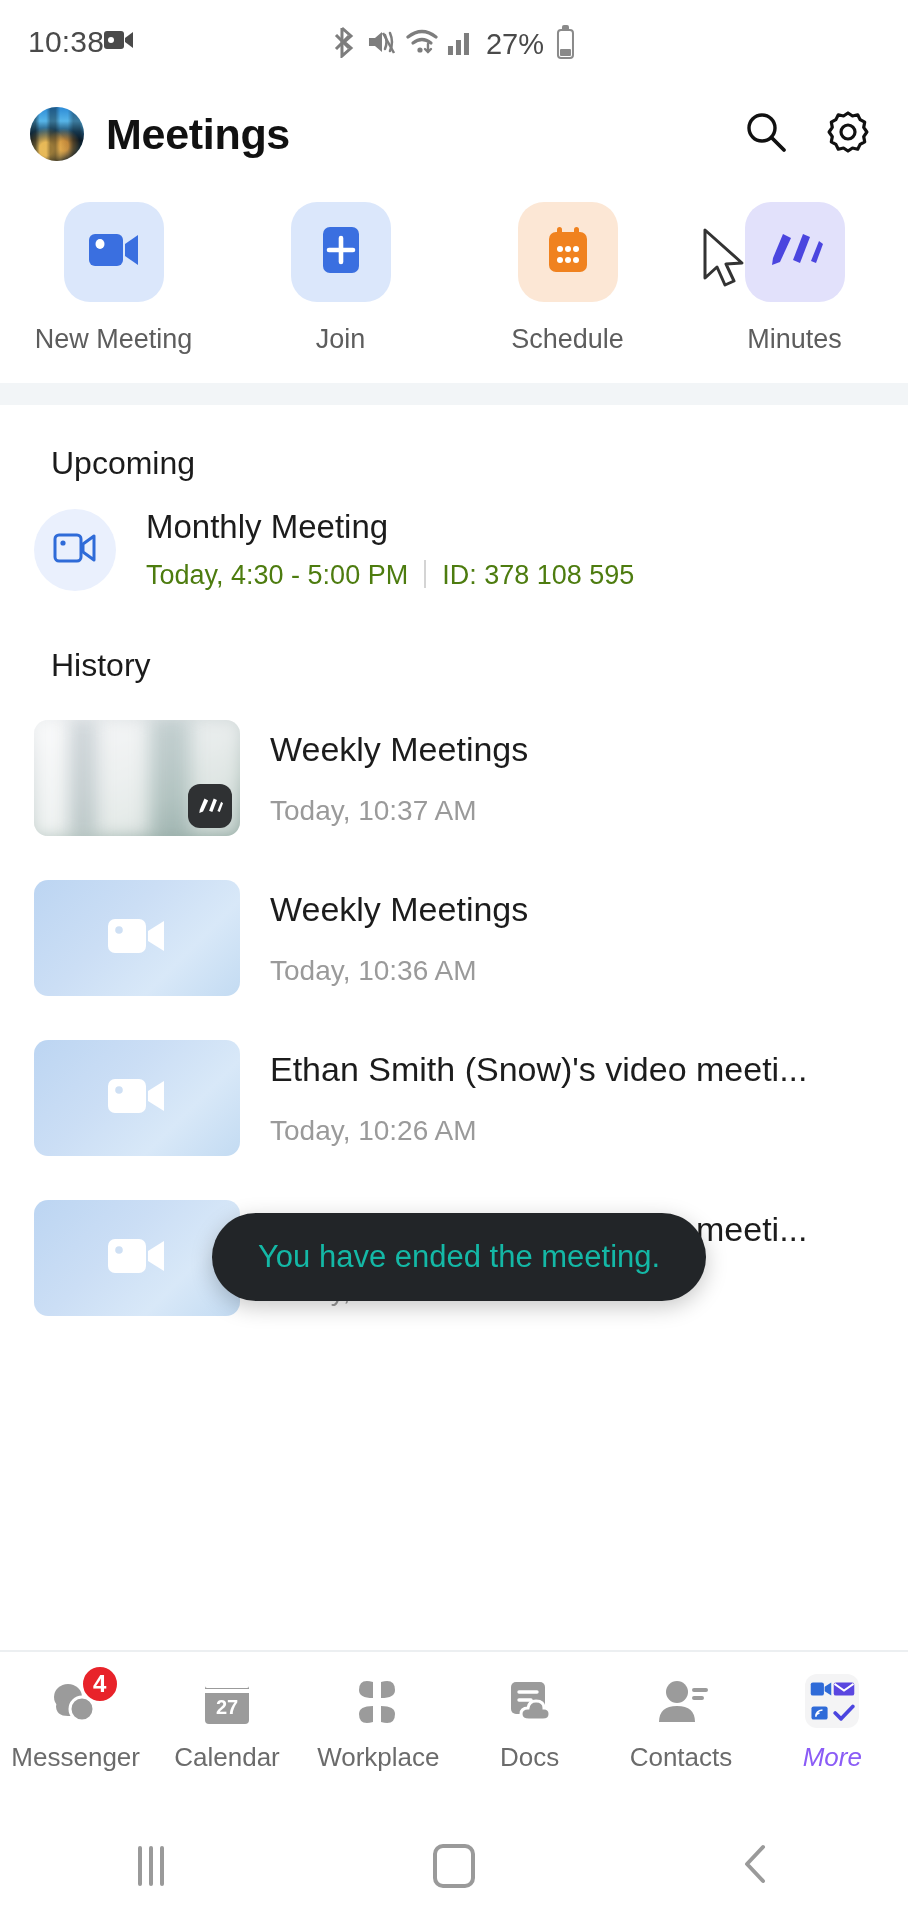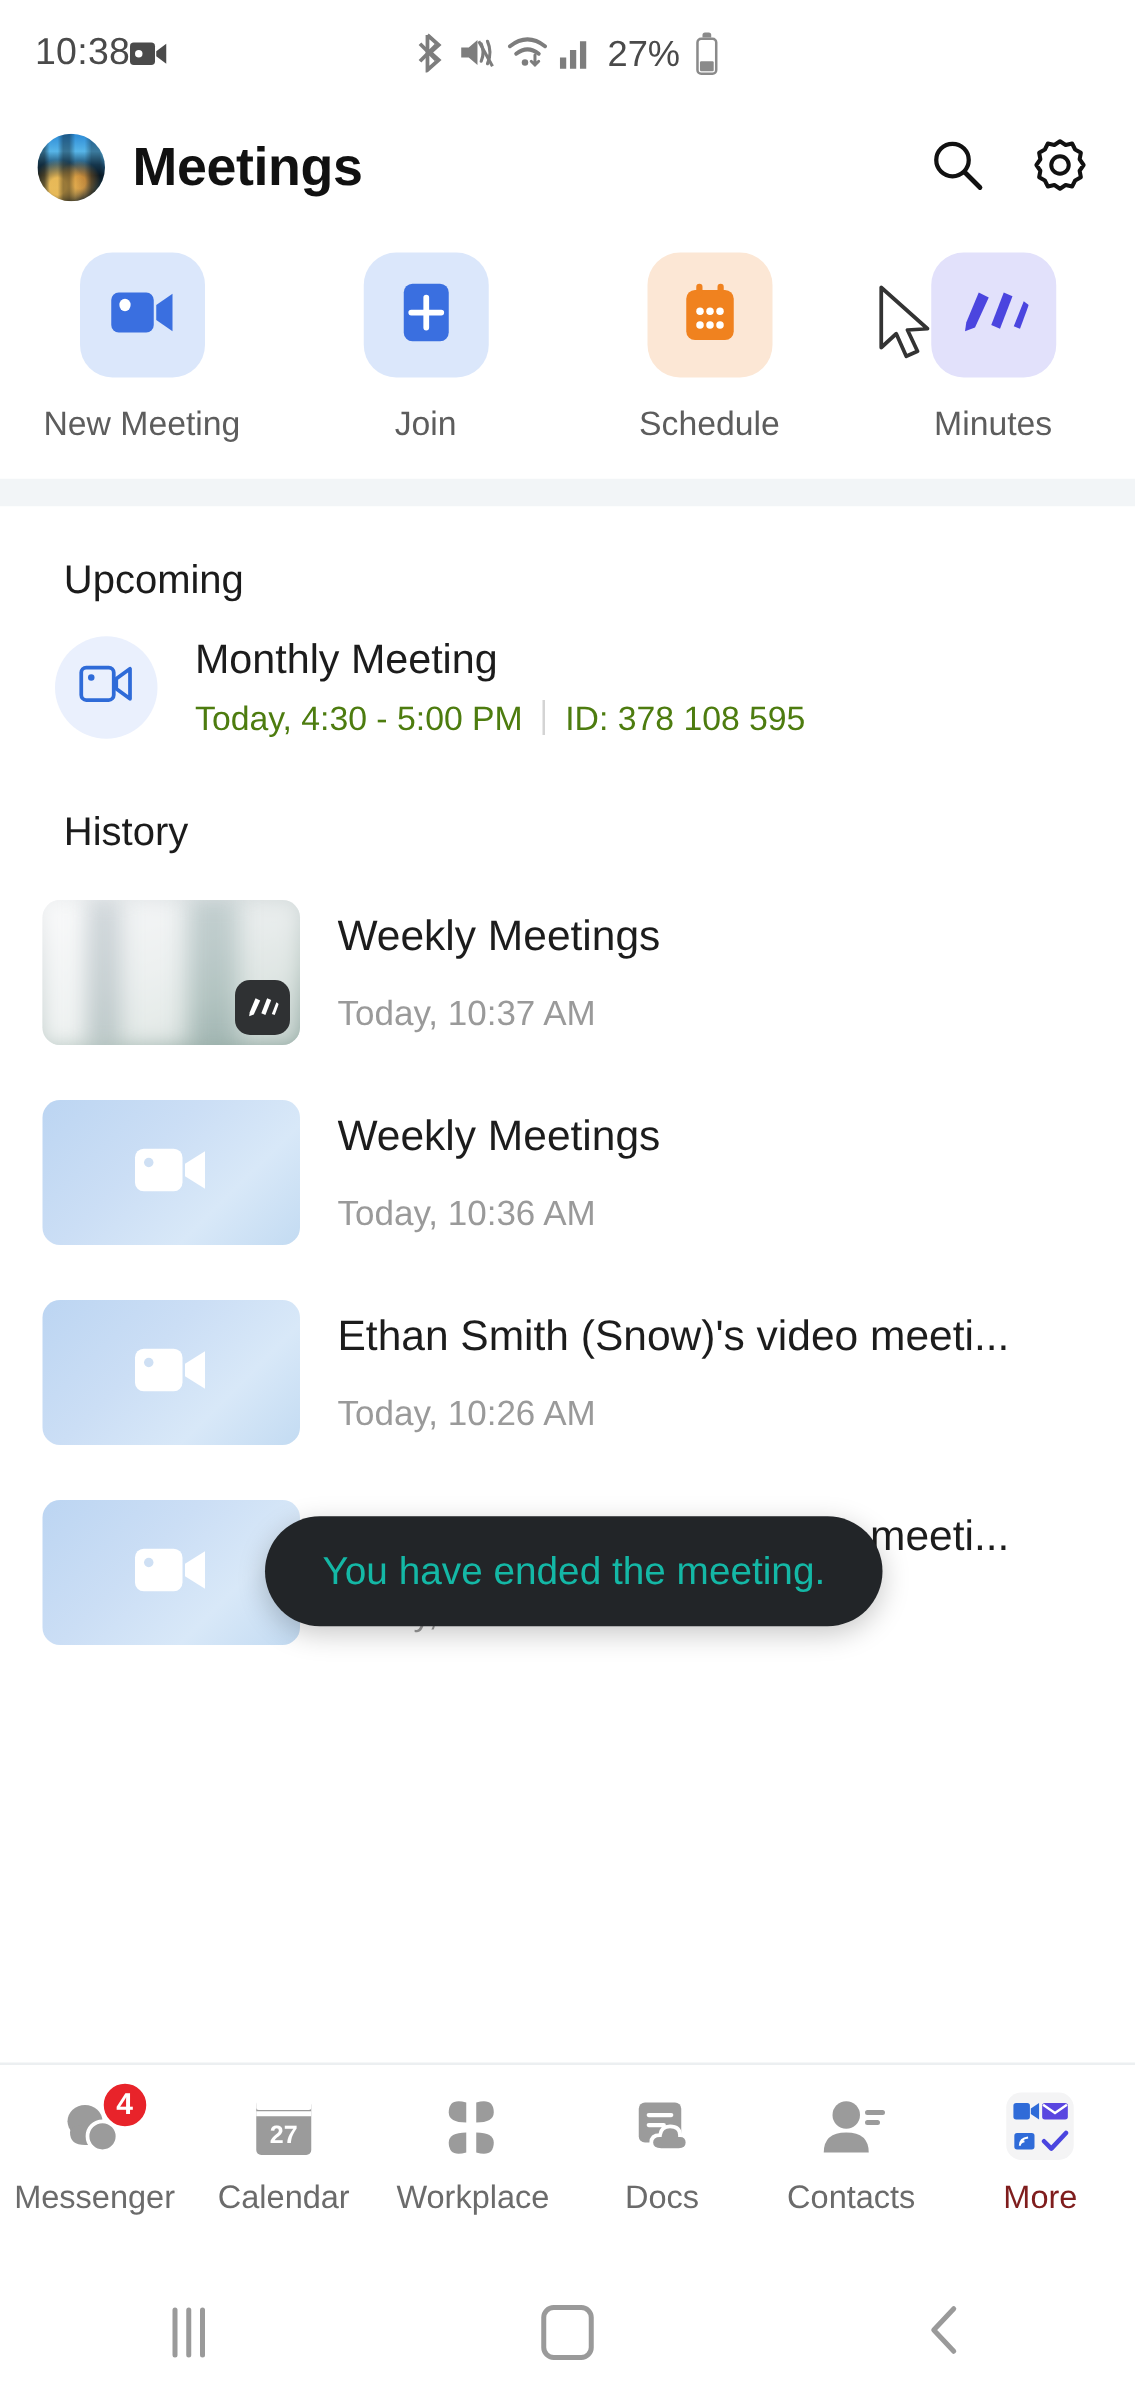--- a/index.html
+++ b/index.html
@@ -10,21 +10,21 @@
     overflow:hidden;
   }
   #phone { position:relative; width:908px; height:1920px; background:#fff; }
 
   
   .statusbar{
     position:relative; height:84px;
     display:flex; align-items:center;
     padding:0 28px;
   }
-  .sb-left{ display:flex; align-items:flex-end; gap:0; }
+  .sb-left{ display:flex; align-items:center; gap:0; }
   .sb-time{ font-size:30px; color:#4a4a4a; letter-spacing:.2px; font-family:"Liberation Sans",sans-serif;}
   .sb-right{
     position:absolute; left:50%; transform:translateX(-50%);
     display:flex; align-items:center; gap:9px;
     top:50%; margin-top:-16px;
   }
   .sb-right .ic{ display:block; }
   .sb-batt-text{ font-size:29px; color:#4a4a4a; margin-left:4px;}
   .batt{
     width:17px; height:30px; border:2.5px solid #8a8a8a; border-radius:4px;
@@ -79,21 +79,21 @@
   .action .lbl{ font-size:27px; color:#5d5d5d; }
 
   .band{ height:22px; background:#f2f5f7; margin-top:18px; }
 
   
   .section-title{
     font-size:32px; color:#1b1b1b; padding:40px 34px 0 51px;
   }
   .upcoming-row{
     display:flex; align-items:center; gap:30px;
-    padding:26px 34px 0 44px;
+    padding:26px 34px 0 34px;
   }
   .up-ico{
     width:82px; height:82px; border-radius:50%;
     background:#eaf0fd; display:flex; align-items:center; justify-content:center;
     flex:0 0 auto;
   }
   .up-main{ display:flex; flex-direction:column; gap:14px; }
   .up-title{ font-size:33px; color:#1c1c1c; }
   .up-sub{ font-size:27px; color:#4d7c0f; display:flex; align-items:flex-start; gap:16px; }
   .divider-v{ width:2px; height:28px; background:#d4d4d4; display:inline-block; }
@@ -147,21 +147,21 @@
     position:absolute; left:0; right:0; bottom:108px;
     height:162px; border-top:2px solid #eceff1; background:#fff;
     display:flex; align-items:flex-start; padding-top:18px;
   }
   .nav{
     flex:1 1 0; display:flex; flex-direction:column; align-items:center; gap:14px;
     position:relative;
   }
   .nav .nico{ height:58px; display:flex; align-items:flex-end; justify-content:center; position:relative; }
   .nav .nlbl{ font-size:26px; color:#6b6b6b; }
-  .nav.active .nlbl{ color:#7f1d1d; }
+  .nav.active .nlbl{ color:#8b5cf6;font-style:italic; }
   .nav-badge{
     position:absolute; top:-6px; right:-14px;
     min-width:40px; height:40px; border-radius:20px; background:#e8232a;
     color:#fff; font-size:24px; font-weight:bold;
     display:flex; align-items:center; justify-content:center; padding:0 8px;
     border:3px solid #fff;
   }
   .more-tile{
     width:54px; height:54px; border-radius:12px; background:#f4f4f5;
     display:grid; grid-template-columns:1fr 1fr; grid-template-rows:1fr 1fr;

